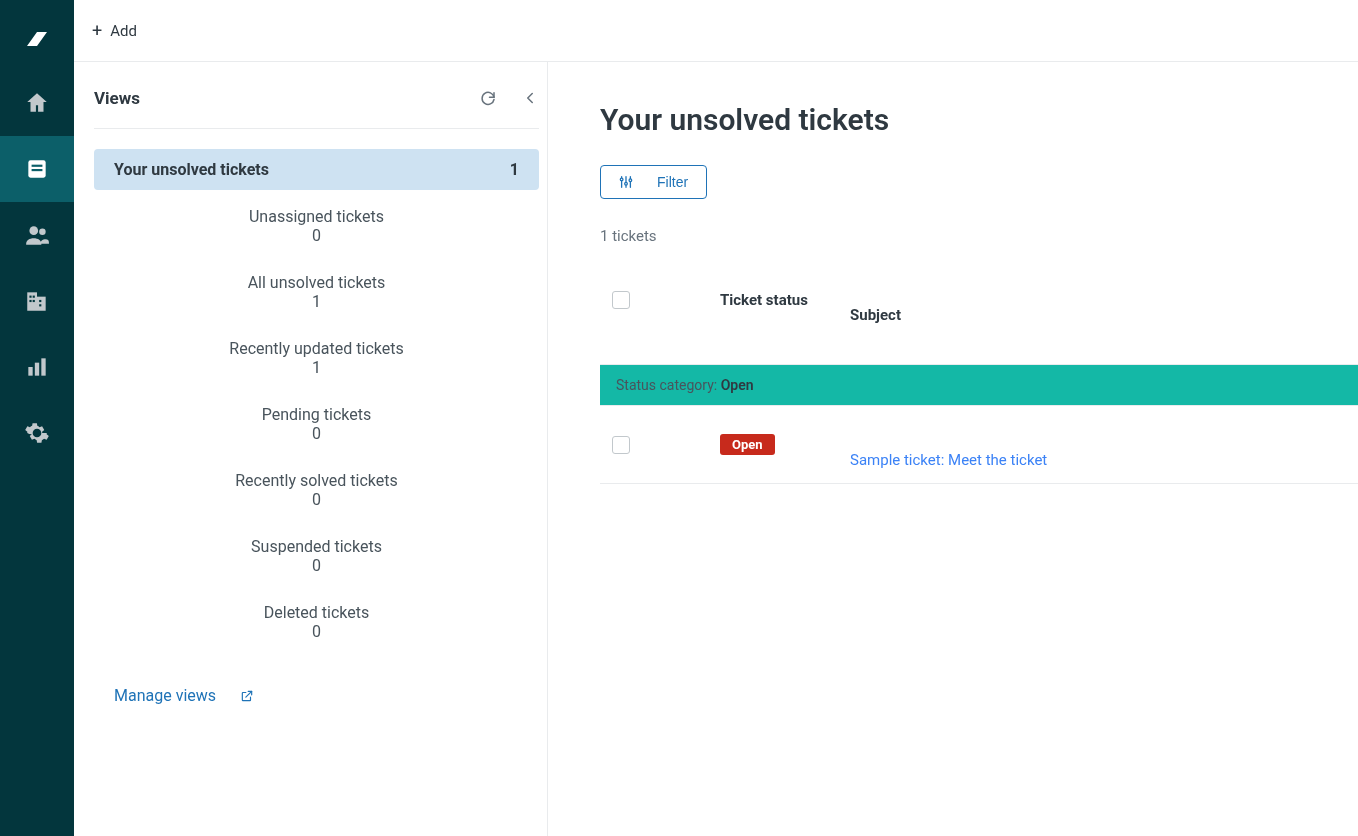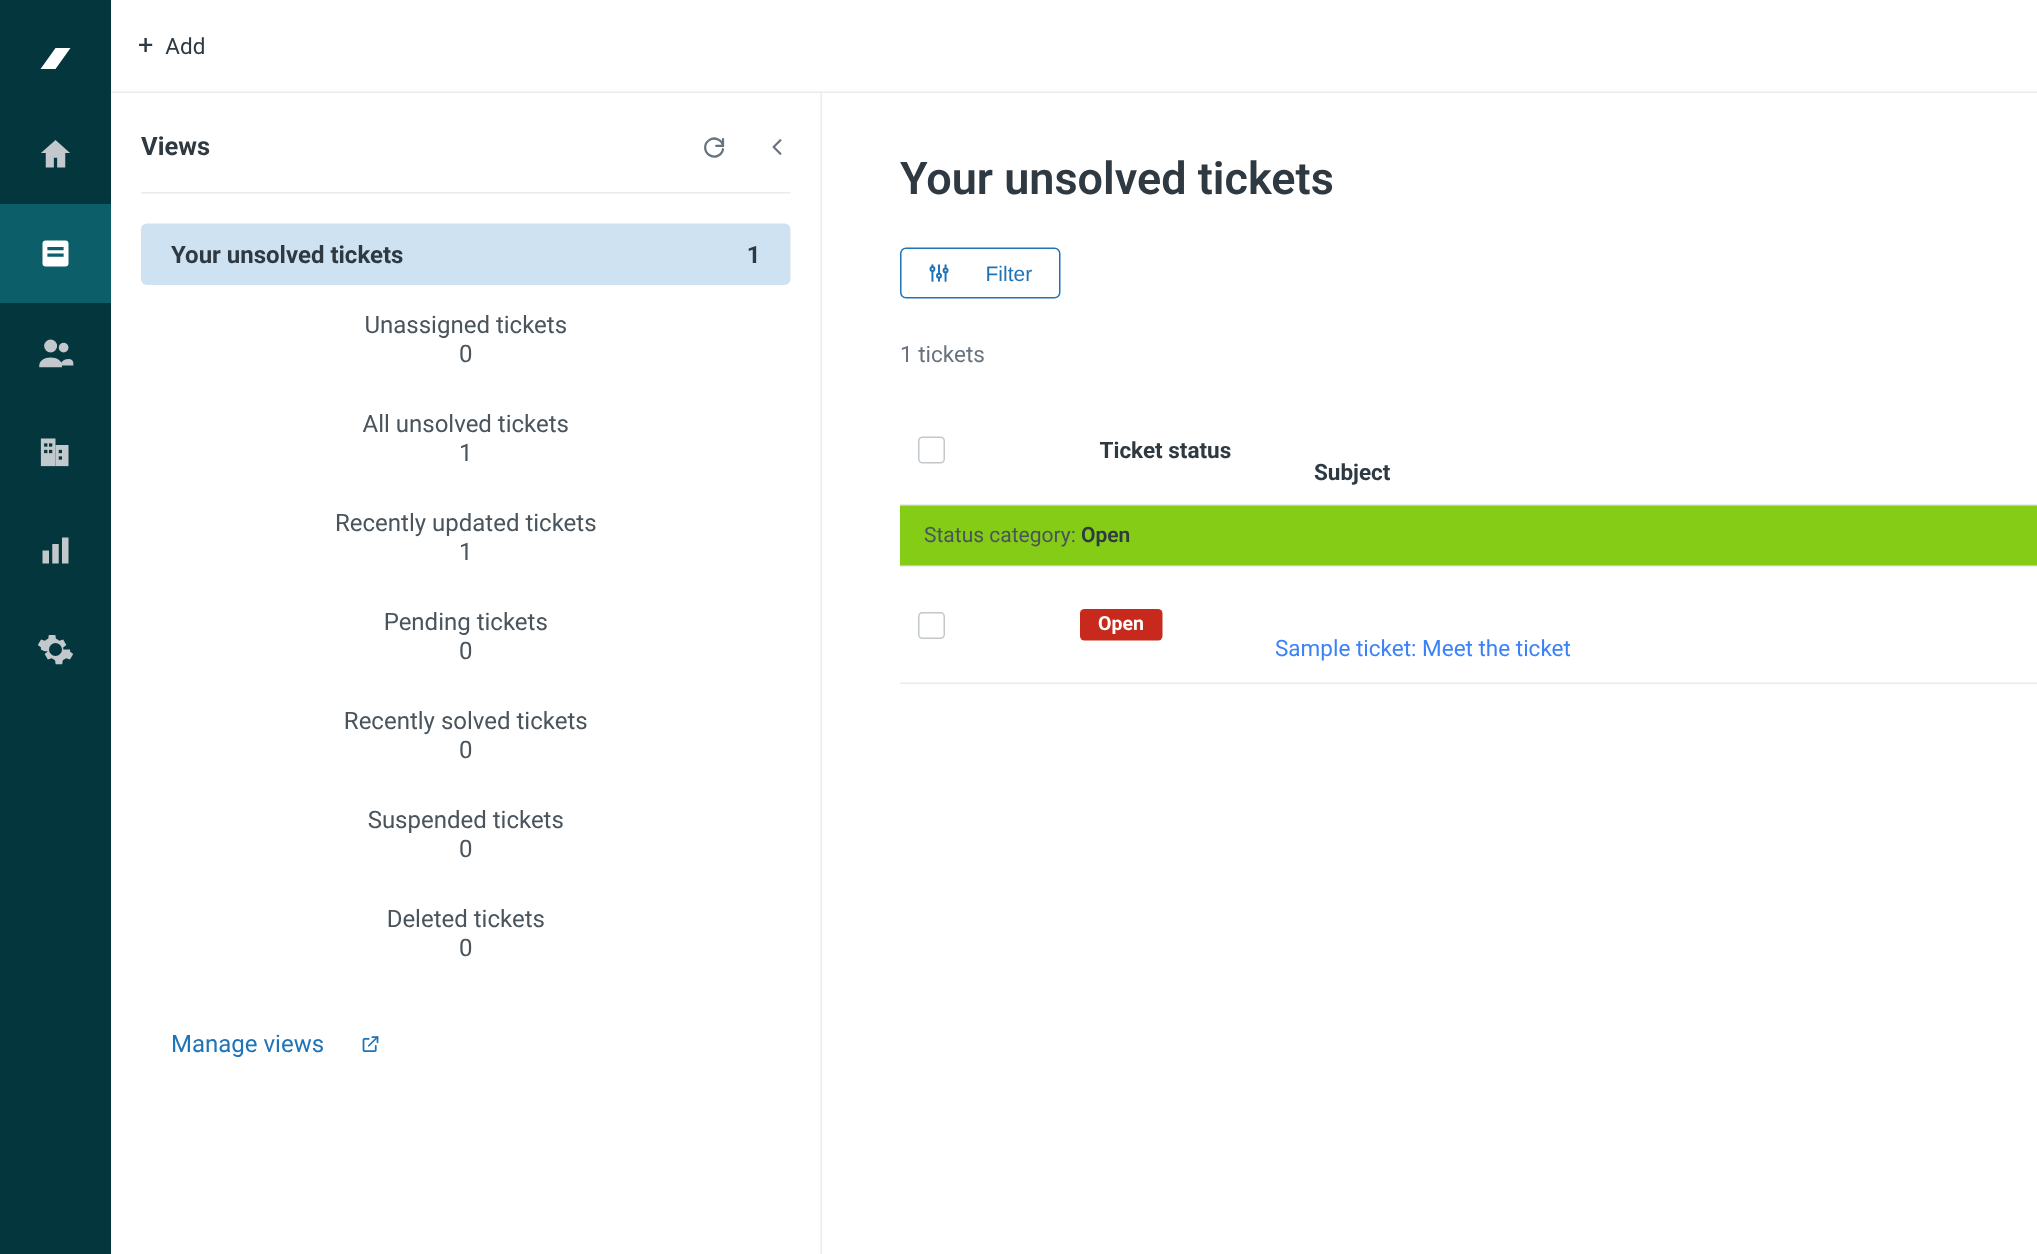--- a/index.html
+++ b/index.html
@@ -15,21 +15,21 @@
 
 
 .main { flex:1; display:flex; flex-direction:column; }
 .topbar { height:62px; border-bottom:1px solid #e9ebed; display:flex; align-items:center; padding:0 18px; }
 .add-btn { display:flex; align-items:center; gap:8px; font-size:15px; cursor:pointer; color:#2f3941; }
 .add-btn .plus { font-size:18px; line-height:1; }
 
 .content { flex:1; display:flex; overflow:hidden; }
 
 
-.sidebar { width:474px; border-right:1px solid #e9ebed; padding:26px 20px 0 20px; overflow-y:auto; }
+.sidebar { width:474px; border-right:1px solid #e9ebed; padding:26px 8px 0 20px; overflow-y:auto; }
 .sidebar-head { display:flex; align-items:center; justify-content:space-between; padding:0 0 20px 0; border-bottom:1px solid #e9ebed; margin-bottom:20px; }
 .sidebar-head h2 { font-size:17px; font-weight:700; color:#2f3941; }
 .sidebar-head .icons { display:flex; gap:24px; color:#68737d; }
 .sidebar-head .icons span { cursor:pointer; display:flex; }
 .sidebar-head svg { width:18px; height:18px; stroke:currentColor; fill:none; stroke-width:2; }
 
 .view-list { list-style:none; }
 .view-item { display:flex; align-items:center; justify-content:space-between; padding:11px 20px; border-radius:4px; cursor:pointer; font-size:16px; color:#49545c; }
 .view-item.selected { background:#cee2f2; font-weight:700; color:#2f3941; }
 .view-item .count { font-size:16px; }
@@ -40,27 +40,27 @@
 .manage a { color:#1f73b7; text-decoration:none; font-size:16px; display:inline-flex; align-items:center; gap:24px; }
 .manage svg { width:14px; height:14px; stroke:#1f73b7; fill:none; stroke-width:2; }
 
 
 .tickets { flex:1; padding:40px 0 0 52px; overflow:auto; }
 .tickets h1 { font-size:30px; font-weight:600; color:#2f3941; margin-bottom:28px; }
 .filter-btn { display:inline-flex; align-items:center; gap:24px; border:1px solid #1f73b7; color:#1f73b7; background:#fff; padding:8px 18px; border-radius:4px; font-size:14px; cursor:pointer; margin-bottom:28px; }
 .filter-btn svg { width:14px; height:14px; stroke:currentColor; fill:none; stroke-width:1.5; }
 .ticket-count { font-size:15px; color:#68737d; margin-bottom:18px; }
 
-.thead { display:flex; align-items:center; padding:12px 0; font-weight:700; font-size:15px; color:#2f3941;gap:13px; }
+.thead { display:flex; align-items:center; padding:12px 0; font-weight:700; font-size:15px; color:#2f3941; }
 .col-check { width:120px; padding-left:12px; }
 .col-status { width:130px; }
 .col-subject { flex:1;margin-top:31px; }
 .checkbox { width:18px; height:18px; border:1px solid #c2c8cc; border-radius:3px; cursor:pointer; background:#fff; }
 
-.group-row { background:#84cc16; border-top:1px solid #e9ebed; border-bottom:1px solid #e9ebed; padding:12px 16px; font-size:14px; color:#49545c; }
+.group-row { background:#14b8a6; border-top:1px solid #e9ebed; border-bottom:1px solid #e9ebed; padding:12px 16px; font-size:14px; color:#49545c;margin-top:28px; }
 .group-row b { font-weight:600; color:#2f3941; }
 
 .ticket-row { display:flex; align-items:center; padding:14px 0; border-bottom:1px solid #e9ebed; cursor:pointer; }
 .status-pill { background:#c72a1c; color:#fff; font-size:13px; font-weight:700; padding:3px 12px; border-radius:3px; display:inline-block; }
 .subject-text { font-size:15px; color:#3b82f6; }
 </style>
 </head>
 <body>
 
 <div class="app">

